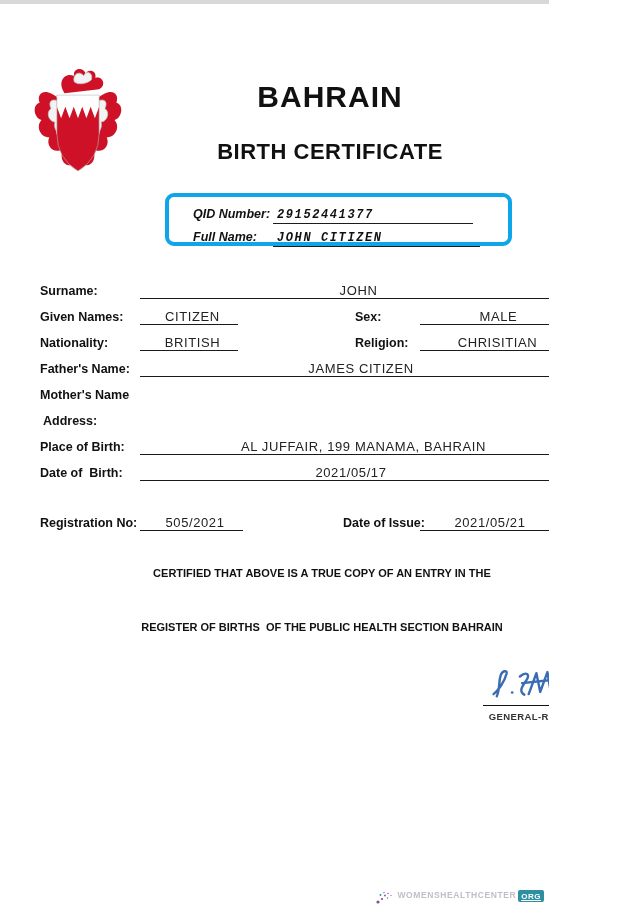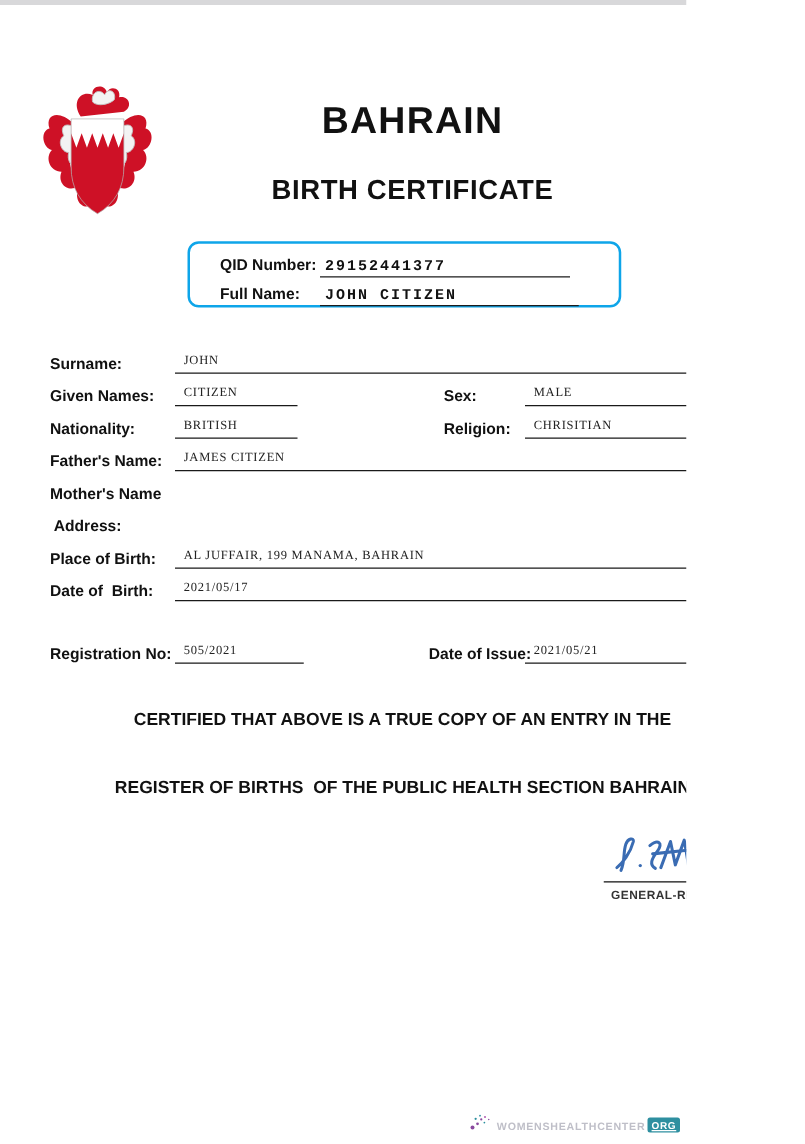--- a/index.html
+++ b/index.html
@@ -10,46 +10,46 @@
   
   .emblem{position:absolute;left:30px;top:62px;width:96px;height:120px;}
 
   
   .title{position:absolute;left:150px;top:80px;width:360px;text-align:center;
          font-size:30px;font-weight:bold;letter-spacing:1px;}
   .subtitle{position:absolute;left:150px;top:139px;width:360px;text-align:center;
             font-size:22px;font-weight:bold;letter-spacing:0.5px;}
 
   
-  .qidbox{position:absolute;left:150px;top:193px;width:347px;height:53px;
-          border:2px solid #0ea5e9;border-radius:9px;box-sizing:border-box;}
+  .qidbox{position:absolute;left:165px;top:193px;width:347px;height:53px;
+          border:4px solid #0ea5e9;border-radius:9px;box-sizing:border-box;font-style:italic;}
   .qlabel{position:absolute;font-size:12.5px;font-weight:bold;white-space:pre;}
   .qvalue{position:absolute;font-family:"Liberation Mono","DejaVu Sans Mono",monospace;
           font-size:12px;font-weight:bold;letter-spacing:1.6px;
           border-bottom:1.6px solid #1c1c1c;padding:0 0 3px 4px;height:12px;}
 
   
   .frow{position:absolute;left:0;width:644px;height:18px;}
   .flabel{position:absolute;top:0;font-size:12.5px;font-weight:bold;white-space:pre;}
   .fvalue{position:absolute;top:-1px;height:13px;
-          font-family:Liberation Serif, serif;
-          font-size:10px;letter-spacing:0.6px;color:#222;
-          border-bottom:1.3px solid #1a1a1a;padding:0 0 2px 7px;white-space:pre;}
+          font-family:Liberation Sans, sans-serif;
+          font-size:13px;letter-spacing:0.6px;color:#222;
+          border-bottom:1.3px solid #1a1a1a;padding:0 0 2px 7px;white-space:pre;text-align:center;}
 
   .cert{position:absolute;left:0;width:644px;text-align:center;
-        font-size:14px;font-weight:bold;white-space:pre;}
+        font-size:11px;font-weight:bold;white-space:pre;}
 
   
   .sigwrap{position:absolute;left:480px;top:660px;width:130px;}
   .sigline{position:absolute;left:483px;top:705px;width:124px;border-top:1.6px solid #111;}
   .siglabel{position:absolute;left:483px;top:711px;width:124px;text-align:center;
             font-size:9.5px;font-weight:bold;color:#333;letter-spacing:0.4px;}
 
   
-  .wm{position:absolute;right:5px;top:890px;display:flex;align-items:flex-end;gap:2px;}
+  .wm{position:absolute;right:5px;top:890px;display:flex;align-items:flex-start;gap:2px;}
   .wmtext{font-size:8.5px;letter-spacing:0.6px;color:#bfbfc8;font-weight:bold;}
   .wmbadge{font-size:8px;font-weight:bold;color:#ffffff;background:#2e8fa0;
            padding:1.5px 3px;border-radius:2px;letter-spacing:0.5px;text-decoration:underline;}
 </style>
 </head>
 <body>
 
 <div class="page">
   <div class="topbar"></div>
 

